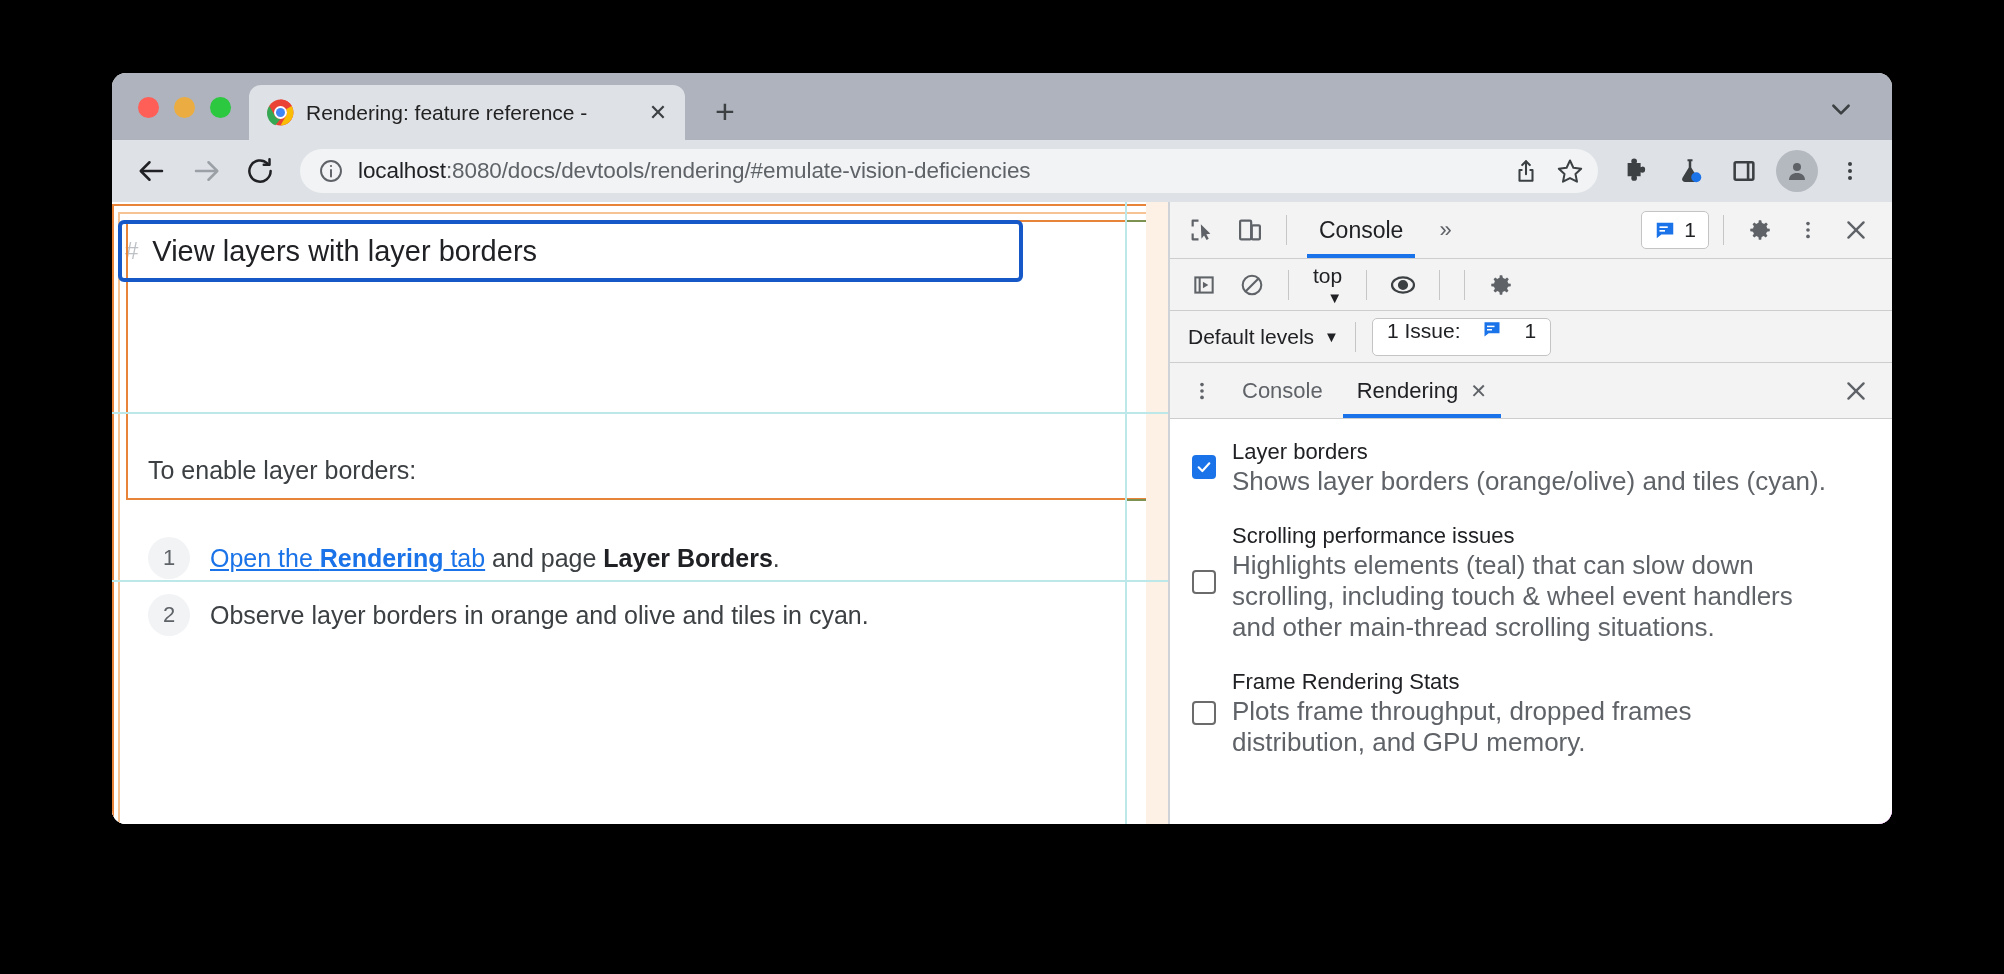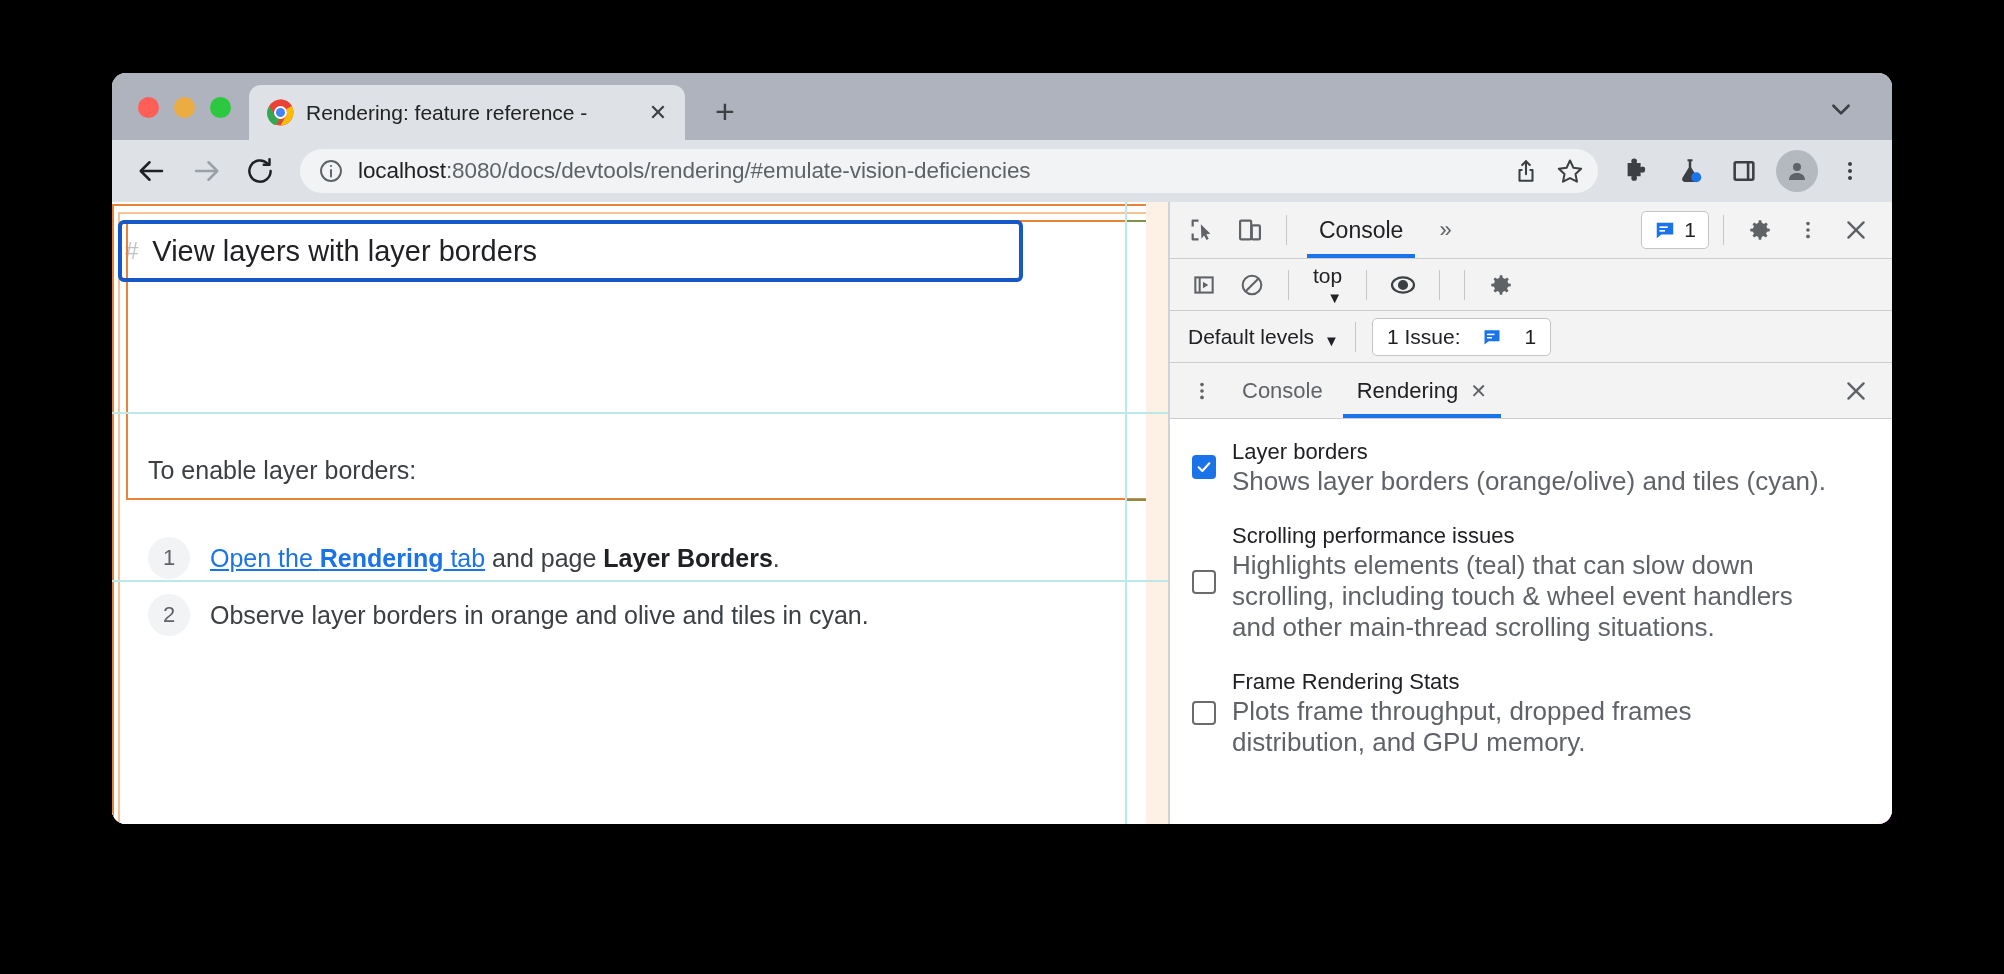--- a/index.html
+++ b/index.html
@@ -232,23 +232,23 @@
   #filter-input {
     flex: 1 1 auto; height: 36px;
     border: 1px solid #c9c9c9; border-radius: 3px;
     background: #fff;
     display: flex; align-items: center; padding: 0 12px;
     font-size: 21px; color: #9aa0a6;
     margin: 0 10px; min-width: 0;
   }
   
   #dt-levels-row { height: 52px; padding: 0 12px 0 18px; gap: 6px; }
-  #levels-select { display: flex; align-items: flex-end; gap: 10px; font-size: 21px; }
+  #levels-select { display: flex; align-items: center; gap: 10px; font-size: 21px; }
   #issue-count {
-    display: flex; align-items: center; gap: 22px;
+    display: flex; align-items: flex-start; gap: 22px;
     height: 38px; padding: 0 14px;
     border: 1px solid #c4c4c4; border-radius: 5px;
     background: #fff; font-size: 21px;
   }
   
   #dt-drawer-tabs {
     height: 56px; padding: 0 14px 0 10px; gap: 2px;
     border-bottom: 1px solid #cdcdcd;
   }
   .drawer-tab {

